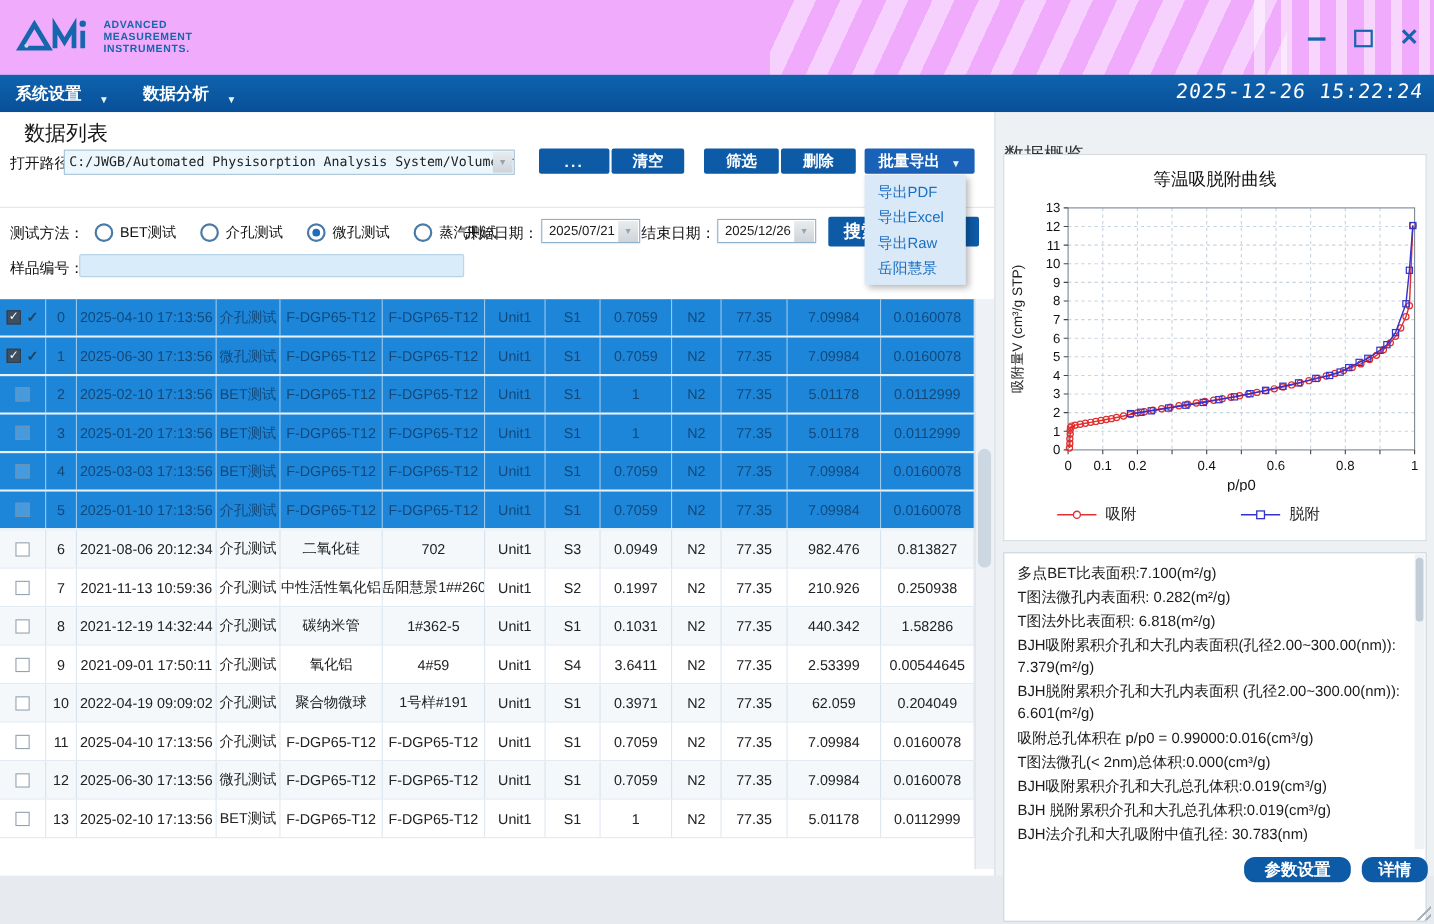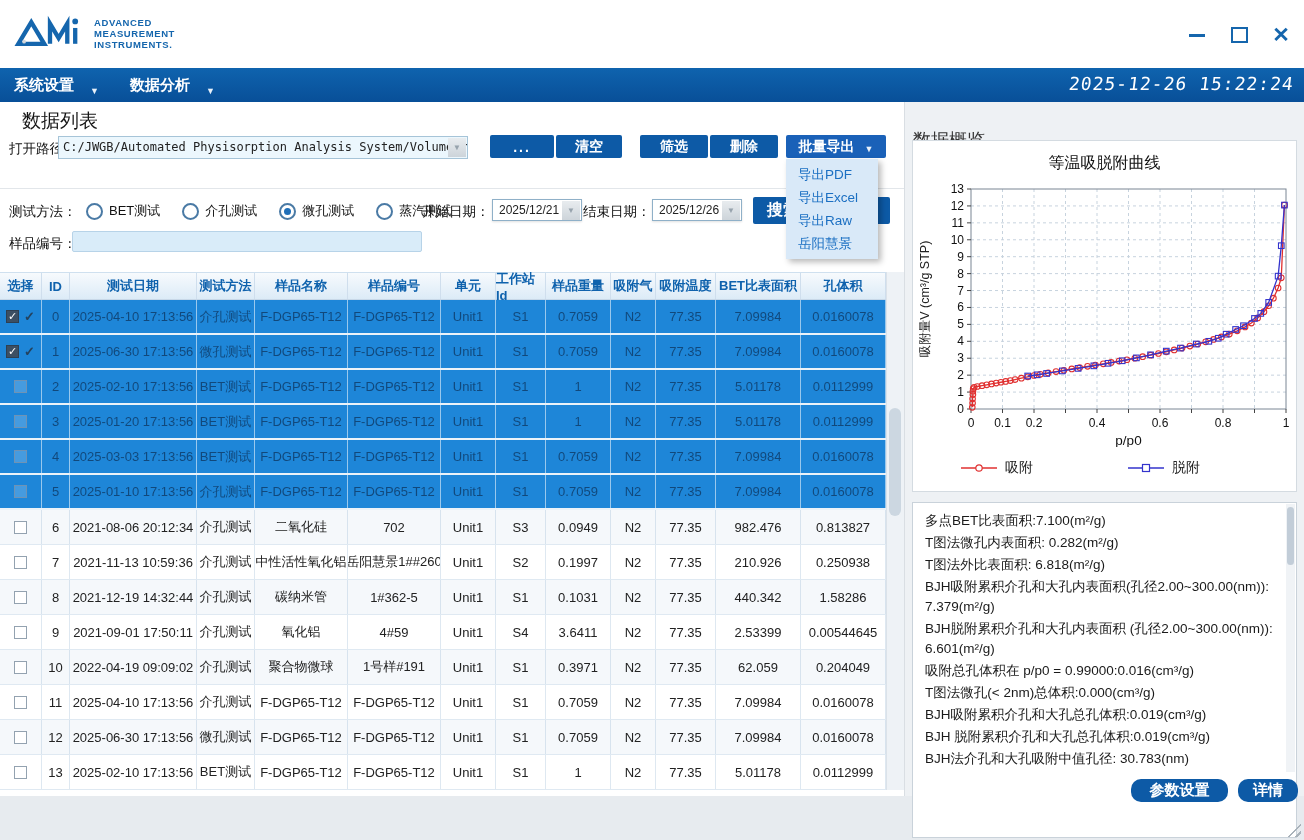--- a/index.html
+++ b/index.html
@@ -1,19 +1,19 @@
 <!DOCTYPE html>
 <html><head>
 <meta charset="utf-8">
 <style>
   html,body{margin:0;padding:0;background:#cfd5da;font-family:"Liberation Sans",sans-serif;}
   #app{position:relative;width:1304px;height:840px;background:#e7ebef;overflow:hidden;}
 
   
-  .header{position:absolute;left:0;top:0;width:1304px;height:68px;background:#ffffff;}
+  .header{position:absolute;left:0;top:0;width:1304px;height:68px;background:#f0abfc;}
   .stripes{position:absolute;left:700px;top:0;width:470px;height:68px;
     background:repeating-linear-gradient(115deg,rgba(255,255,255,0) 0 20px,rgba(255,255,255,.45) 20px 38px);}
   .vbars{position:absolute;left:1125px;top:0;width:179px;height:68px;
     background:repeating-linear-gradient(90deg,rgba(255,255,255,0) 0 15px,rgba(255,255,255,.5) 15px 25px);}
   .logo{position:absolute;left:14px;top:10px;display:flex;align-items:center;gap:8px;}
   .logo-text{color:#1566ad;font-weight:bold;font-size:9.5px;letter-spacing:.6px;line-height:11px;}
   .winctl{position:absolute;top:24px;display:flex;align-items:center;justify-content:center;width:26px;height:22px;cursor:pointer;}
   .min-bar{width:16px;height:3px;background:#1566ad;}
   .max-box{width:13px;height:12px;border:2px solid #1566ad;}
   .close-x{color:#1566ad;font-size:21px;font-weight:bold;line-height:20px;}
@@ -188,55 +188,40 @@
           <span class="rb on"></span>
           <span class="rlbl">微孔测试</span>
         </span>
         <span class="radio-item">
           <span class="rb"></span>
           <span class="rlbl">蒸汽测试</span>
         </span>
       </div>
     <div class="row-label date-label-start">开始日期：</div>
     <div class="date-box date-start">
-      <span>2025/12/21</span>
+      <span>2025/07/21</span>
       <span class="combo-arrow">▼</span>
     </div>
     <div class="row-label date-label-end">结束日期：</div>
     <div class="date-box date-end">
       <span>2025/12/26</span>
       <span class="combo-arrow">▼</span>
     </div>
     <div class="btn btn-search">搜索</div>
     <div class="row-label sample-label">样品编号：</div>
     <input class="sample-input" value="" style="">
 
     <div class="export-menu">
         <div class="emi">导出PDF</div>
         <div class="emi">导出Excel</div>
         <div class="emi">导出Raw</div>
         <div class="emi">岳阳慧景</div>
       </div>
 
     <div class="table">
-      <div class="thead">
-          <div class="th" style="width: 42px;">选择</div>
-          <div class="th" style="width: 28px;">ID</div>
-          <div class="th" style="width: 127px;">测试日期</div>
-          <div class="th" style="width: 58px;">测试方法</div>
-          <div class="th" style="width: 93px;">样品名称</div>
-          <div class="th" style="width: 93px;">样品编号</div>
-          <div class="th" style="width: 55px;">单元</div>
-          <div class="th" style="width: 50px;">工作站Id</div>
-          <div class="th" style="width: 65px;">样品重量</div>
-          <div class="th" style="width: 45px;">吸附气</div>
-          <div class="th" style="width: 60px;">吸附温度</div>
-          <div class="th" style="width: 85px;">BET比表面积</div>
-          <div class="th" style="width: 85px;">孔体积</div>
-        </div>
       <div class="tbody">
           <div class="tr sel">
             <div class="td" style="width: 42px;">
               <span class="cb on">✓</span>
               <span class="mark">✓</span>
             </div>
             <div class="td" style="width: 28px;">0</div>
             <div class="td" style="width: 127px;">2025-04-10 17:13:56</div>
             <div class="td" style="width: 58px;">介孔测试</div>
             <div class="td" style="width: 93px;">F-DGP65-T12</div>

